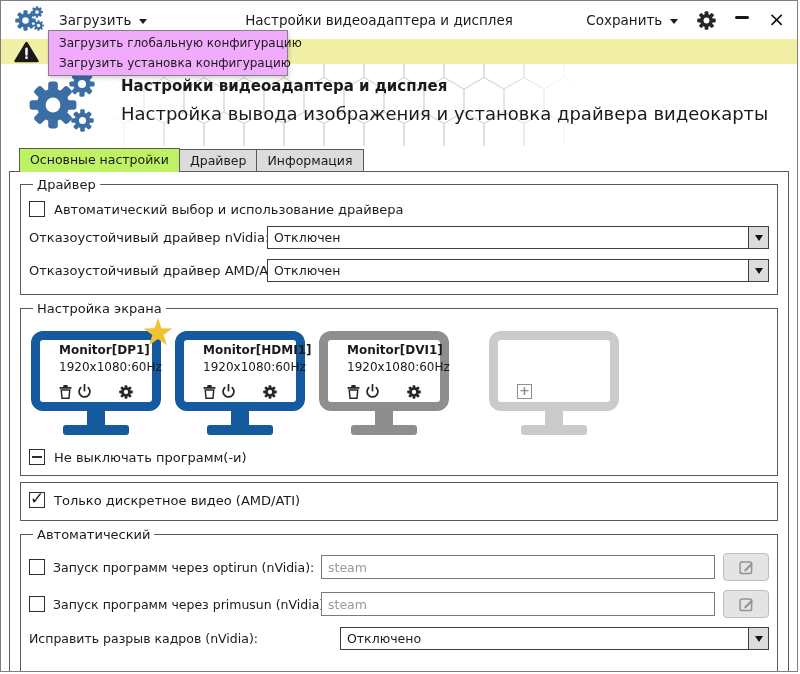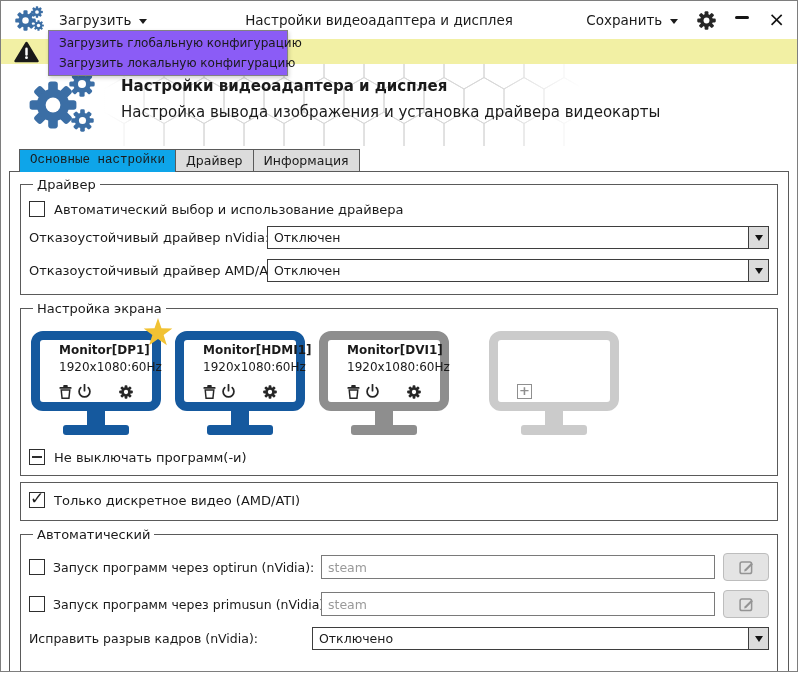--- a/index.html
+++ b/index.html
@@ -13,37 +13,37 @@
   .chev{width:0;height:0;border-left:4.5px solid transparent;border-right:4.5px solid transparent;border-top:5.5px solid #1c1c1c;margin-top:2px;}
   .win-title{position:absolute;left:180px;right:220px;text-align:center;font-size:13.5px;}
   .tb-right{margin-left:auto;display:flex;align-items:center;gap:19px;}
   .minimize-bar{width:14px;height:3px;background:#161616;border-radius:1.5px;margin-top:-6px;}
   .close-x{font-size:20px;line-height:16px;color:#111;margin-top:-3px;}
 
   
   .warnbar{height:25px;background:#f2f0a4;display:flex;align-items:center;gap:8px;padding:0 13px;font-size:13px;}
 
   
-  .menu-popup{position:absolute;left:47px;top:29px;width:238px;background:#8b5cf6;border:1px solid #828282;z-index:60;box-shadow:1px 2px 4px rgba(0,0,0,.18);padding:2px 0;}
+  .menu-popup{position:absolute;left:47px;top:29px;width:238px;background:#f0abfc;border:1px solid #828282;z-index:60;box-shadow:1px 2px 4px rgba(0,0,0,.18);padding:2px 0;}
   .menu-item{font-size:12px;padding:3px 10px;white-space:nowrap;}
 
   
   .header{height:82px;position:relative;overflow:hidden;background:#fff;}
   .hexes{position:absolute;left:103px;top:-8px;z-index:0;}
   .fade-l{position:absolute;left:103px;top:0;width:80px;height:82px;background:linear-gradient(to right,#fff,rgba(255,255,255,0));z-index:1;}
   .fade-r{position:absolute;left:495px;top:0;width:85px;height:82px;background:linear-gradient(to right,rgba(255,255,255,0),#fff);z-index:1;}
   .hdr-gears{position:absolute;left:26px;top:7px;z-index:2;}
   .hdr-text{position:absolute;left:120px;top:13px;z-index:2;}
   .hdr-text h1{font-size:15px;font-weight:bold;margin:0 0 8px 0;}
-  .hdr-text p{font-size:15px;margin:0;}
+  .hdr-text p{font-size:18px;margin:0;}
 
   
   .tabs{display:flex;align-items:flex-end;padding-left:18px;position:relative;z-index:3;height:25px;}
   .tab{border:1px solid #5a5a5a;border-bottom:none;background:#dcdcdc;font-size:12.5px;padding:3px 10px 3px;margin-right:-1px;white-space:nowrap;}
-  .tab.active{background:#0ea5e9;padding-bottom:5px;margin-bottom:-1px;z-index:2;font-family:Liberation Mono, monospace;}
+  .tab.active{background:#bef264;padding-bottom:5px;margin-bottom:-1px;z-index:2;}
 
   
   .panel{margin:0 8px;border:1px solid #5a5a5a;padding:3px 5px 5px;background:#fff;}
   fieldset{border:1px solid #5a5a5a;margin:2px 5px 6px;padding:2px 8px 8px;}
   legend{font-size:13px;padding:0 4px;margin-left:4px;}
 
   .cb-row{display:flex;align-items:center;gap:9px;margin:7px 0 8px;font-size:13px;}
   .cb{width:14px;height:14px;border:1.5px solid #2e2e2e;background:#fff;position:relative;flex:none;}
   .cb.checked::after{content:"✓";position:absolute;left:0px;top:-5px;font-size:17px;font-weight:bold;color:#1d1d1d;}
   .cb.dash::after{content:"";position:absolute;left:2px;right:2px;top:6px;height:2.4px;background:#2e2e2e;}
@@ -127,21 +127,21 @@
     <svg width="25" height="22" viewBox="0 0 26 23">
       <path d="M13 2 L24.5 21 L1.5 21 Z" fill="#1a1a1a" stroke="#1a1a1a" stroke-width="2.5" stroke-linejoin="round"></path>
       <path d="M13 8.2 L13 14" stroke="#fff" stroke-width="2.6" stroke-linecap="round"></path>
       <circle cx="13" cy="17.4" r="1.5" fill="#fff"></circle>
     </svg>
     <span>В</span>
   </div>
 
   <div class="menu-popup">
     <div class="menu-item">Загрузить глобальную конфигурацию</div>
-    <div class="menu-item">Загрузить локальную конфигурацию</div>
+    <div class="menu-item">Загрузить установка конфигурацию</div>
   </div>
 
   <div class="header">
     <svg class="hexes" id="hexgrid-svg" width="475" height="100">
       <g id="hexgrid" fill="none" stroke="#d8d8d8" stroke-width="1">
           <polygon points="-40,-13 -20,-1.5 -20,21.5 -40,33 -60,21.5 -60,-1.5"></polygon>
           <polygon points="0,-13 20,-1.5 20,21.5 0,33 -20,21.5 -20,-1.5"></polygon>
           <polygon points="40,-13 60,-1.5 60,21.5 40,33 20,21.5 20,-1.5"></polygon>
           <polygon points="80,-13 100,-1.5 100,21.5 80,33 60,21.5 60,-1.5"></polygon>
           <polygon points="120,-13 140,-1.5 140,21.5 120,33 100,21.5 100,-1.5"></polygon>
@@ -346,21 +346,21 @@
         <div class="cb"></div>
         <span class="ex-lbl">Запуск программ через primusun (nVidia):</span>
         <input class="text" type="text" placeholder="steam" style="">
         <div class="edit-btn">
           <svg width="17" height="17" viewBox="0 0 18 18">
               <rect x="2.2" y="3.2" width="12.2" height="12.2" rx="2" fill="none" stroke="#949494" stroke-width="1.6"></rect>
               <path d="M7 11.2 L14.2 4 L15.8 5.6 L8.6 12.8 L6.6 13.2 Z" fill="#949494"></path>
             </svg>
         </div>
       </div>
-      <div class="combo-row" style="margin-bottom:14px;">
+      <div class="combo-row" style="margin-bottom:14px;gap:28px;">
         <span class="lbl-wide">Исправить разрыв кадров (nVidia):</span>
         <div class="combo">
           <span class="val">Отключено</span>
           <span class="arrow-btn">
               <span class="tri"></span>
             </span>
         </div>
       </div>
     </fieldset>
 

